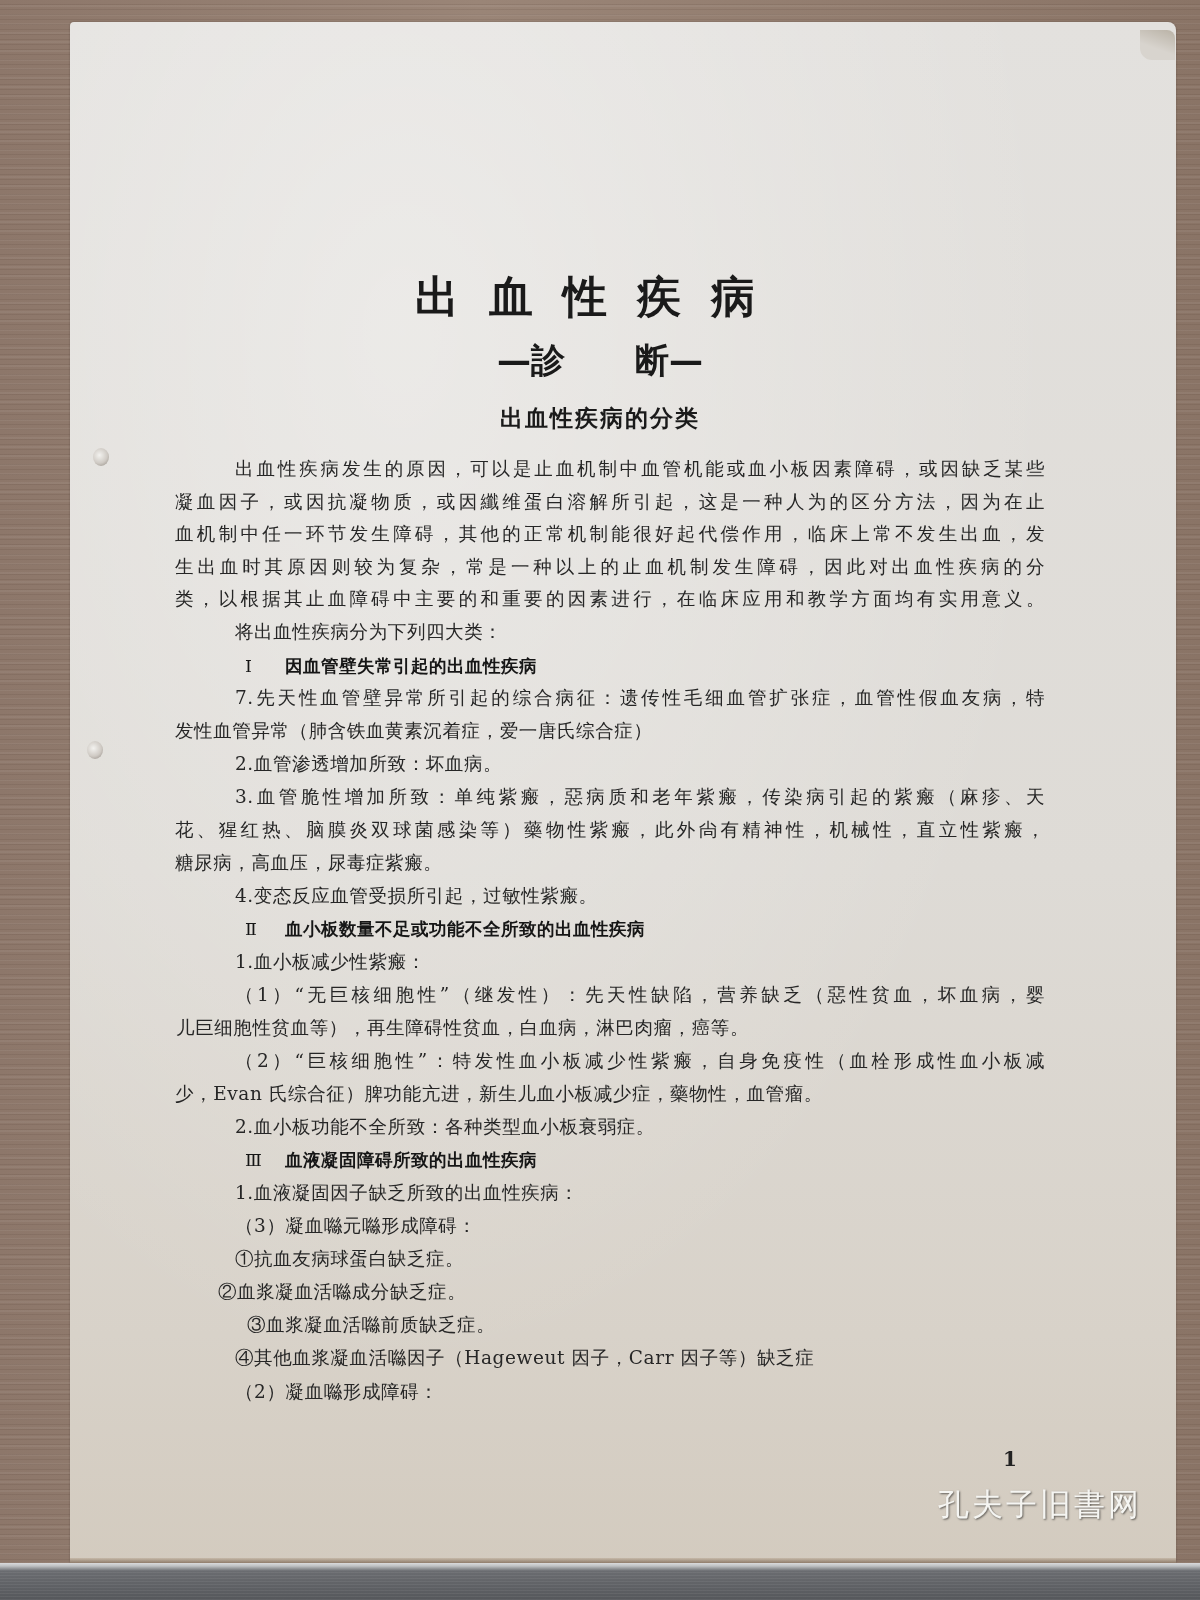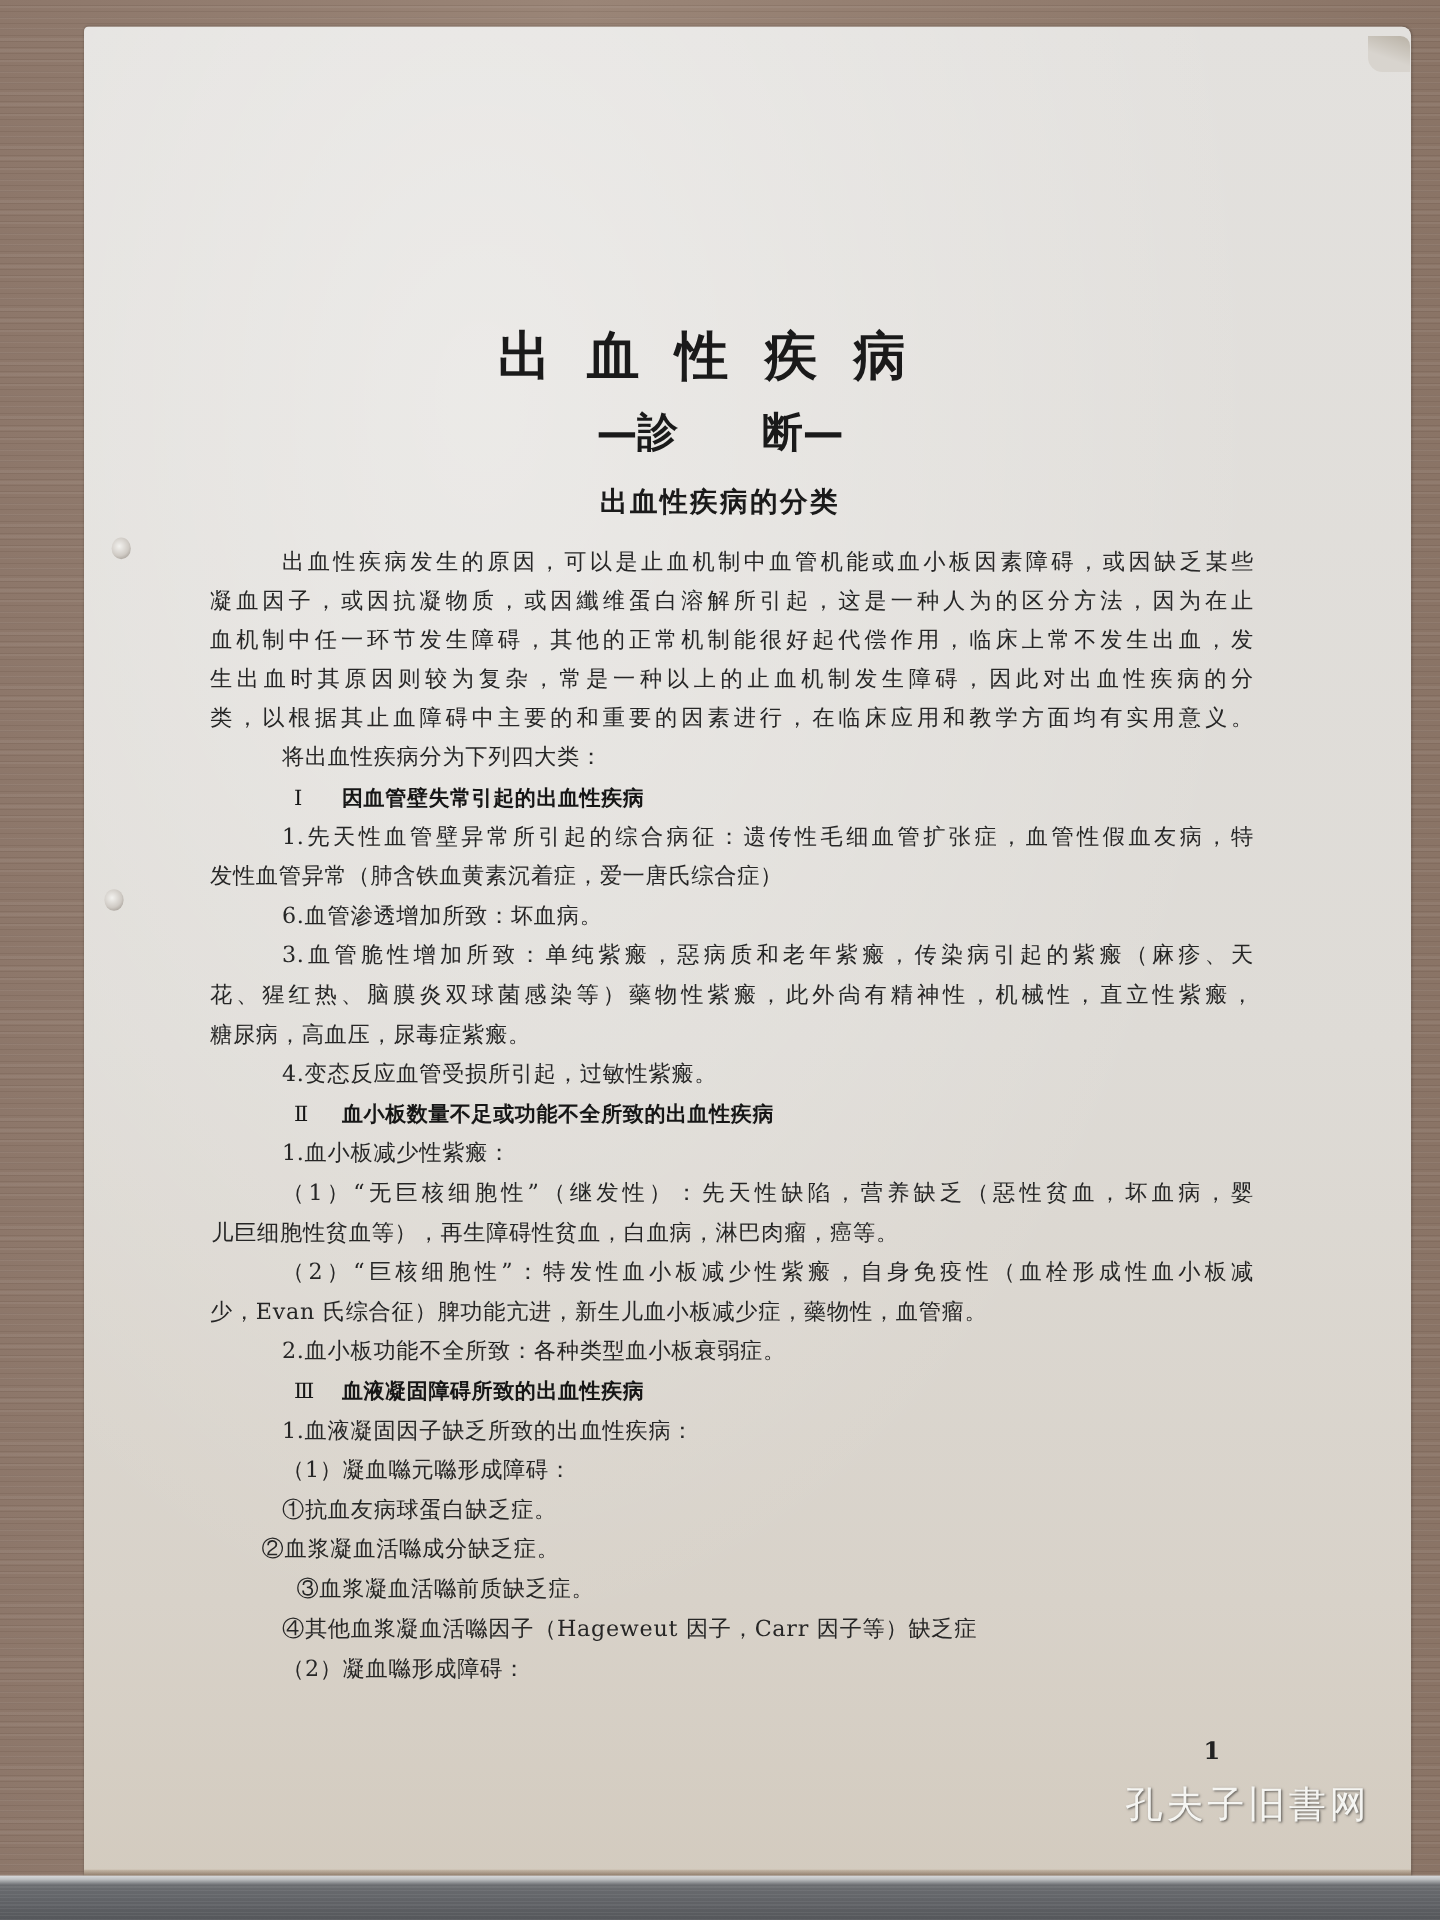--- a/index.html
+++ b/index.html
@@ -96,35 +96,35 @@
 </div>
 <div class="abs section-heading">出血性疾病的分类</div>
 
 <div id="body-lines">
     <div class="abs line justify" style="left: 235px; top: 457px; width: 810px;">出血性疾病发生的原因，可以是止血机制中血管机能或血小板因素障碍，或因缺乏某些</div>
     <div class="abs line justify" style="left: 175px; top: 490px; width: 870px;">凝血因子，或因抗凝物质，或因纖维蛋白溶解所引起，这是一种人为的区分方法，因为在止</div>
     <div class="abs line justify" style="left: 175px; top: 522px; width: 870px;">血机制中任一环节发生障碍，其他的正常机制能很好起代偿作用，临床上常不发生出血，发</div>
     <div class="abs line justify" style="left: 175px; top: 555px; width: 870px;">生出血时其原因则较为复杂，常是一种以上的止血机制发生障碍，因此对出血性疾病的分</div>
     <div class="abs line justify" style="left: 175px; top: 587px; width: 870px;">类，以根据其止血障碍中主要的和重要的因素进行，在临床应用和教学方面均有实用意义。</div>
     <div class="abs line" style="left: 235px; top: 620px;">将出血性疾病分为下列四大类：</div>
-    <div class="abs line justify" style="left: 235px; top: 686px; width: 810px;">1.先天性血管壁异常所引起的综合病征：遗传性毛细血管扩张症，血管性假血友病，特</div>
+    <div class="abs line justify" style="left: 235px; top: 686px; width: 810px;">7.先天性血管壁异常所引起的综合病征：遗传性毛细血管扩张症，血管性假血友病，特</div>
     <div class="abs line" style="left: 175px; top: 719px;">发性血管异常（肺含铁血黄素沉着症，爱一唐氏综合症）</div>
-    <div class="abs line" style="left: 235px; top: 752px;">6.血管渗透增加所致：坏血病。</div>
+    <div class="abs line" style="left: 235px; top: 752px;">2.血管渗透增加所致：坏血病。</div>
     <div class="abs line justify" style="left: 235px; top: 785px; width: 810px;">3.血管脆性增加所致：单纯紫瘢，惡病质和老年紫瘢，传染病引起的紫瘢（麻疹、天</div>
     <div class="abs line justify" style="left: 175px; top: 818px; width: 870px;">花、猩红热、脑膜炎双球菌感染等）藥物性紫瘢，此外尙有精神性，机械性，直立性紫瘢，</div>
     <div class="abs line" style="left: 175px; top: 851px;">糖尿病，高血压，尿毒症紫瘢。</div>
     <div class="abs line" style="left: 235px; top: 884px;">4.变态反应血管受损所引起，过敏性紫瘢。</div>
     <div class="abs line" style="left: 235px; top: 950px;">1.血小板减少性紫瘢：</div>
     <div class="abs line justify" style="left: 235px; top: 983px; width: 810px;">（1）“无巨核细胞性”（继发性）：先天性缺陷，营养缺乏（惡性贫血，坏血病，婴</div>
     <div class="abs line" style="left: 176px; top: 1016px;">儿巨细胞性贫血等），再生障碍性贫血，白血病，淋巴肉瘤，癌等。</div>
     <div class="abs line justify" style="left: 235px; top: 1049px; width: 810px;">（2）“巨核细胞性”：特发性血小板减少性紫瘢，自身免疫性（血栓形成性血小板减</div>
     <div class="abs line" style="left: 175px; top: 1082px;">少，Evan 氏综合征）脾功能亢进，新生儿血小板减少症，藥物性，血管瘤。</div>
     <div class="abs line" style="left: 235px; top: 1115px;">2.血小板功能不全所致：各种类型血小板衰弱症。</div>
     <div class="abs line" style="left: 235px; top: 1181px;">1.血液凝固因子缺乏所致的出血性疾病：</div>
-    <div class="abs line" style="left: 235px; top: 1214px;">（1）凝血噝元噝形成障碍：</div>
+    <div class="abs line" style="left: 235px; top: 1214px;">（3）凝血噝元噝形成障碍：</div>
     <div class="abs line" style="left: 235px; top: 1247px;">①抗血友病球蛋白缺乏症。</div>
     <div class="abs line" style="left: 218px; top: 1280px;">②血浆凝血活噝成分缺乏症。</div>
     <div class="abs line" style="left: 235px; top: 1313px; margin-left: 12px;">③血浆凝血活噝前质缺乏症。</div>
     <div class="abs line" style="left: 235px; top: 1346px;">④其他血浆凝血活噝因子（Hageweut 因子，Carr 因子等）缺乏症</div>
     <div class="abs line" style="left: 235px; top: 1380px;">（2）凝血噝形成障碍：</div>
   </div>
 <div id="cat-headings">
     <div class="abs heading-line" style="left: 245px; top: 654px;"><span class="roman">Ⅰ</span><span>因血管壁失常引起的出血性疾病</span></div>
     <div class="abs heading-line" style="left: 245px; top: 917px;"><span class="roman">Ⅱ</span><span>血小板数量不足或功能不全所致的出血性疾病</span></div>
     <div class="abs heading-line" style="left: 245px; top: 1148px;"><span class="roman">Ⅲ</span><span>血液凝固障碍所致的出血性疾病</span></div>

